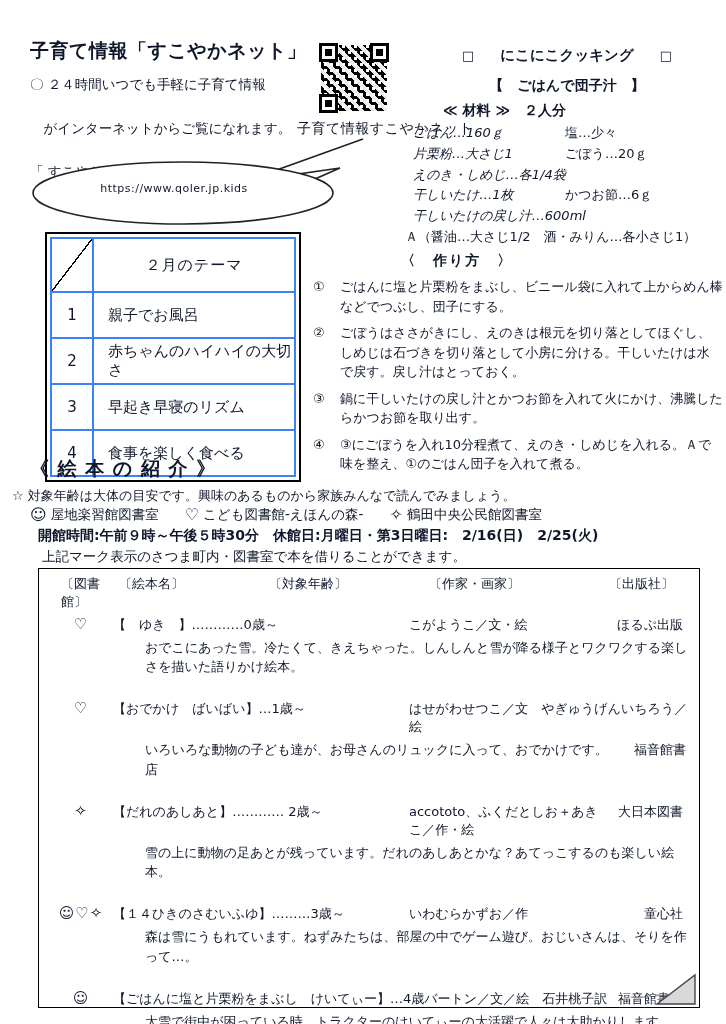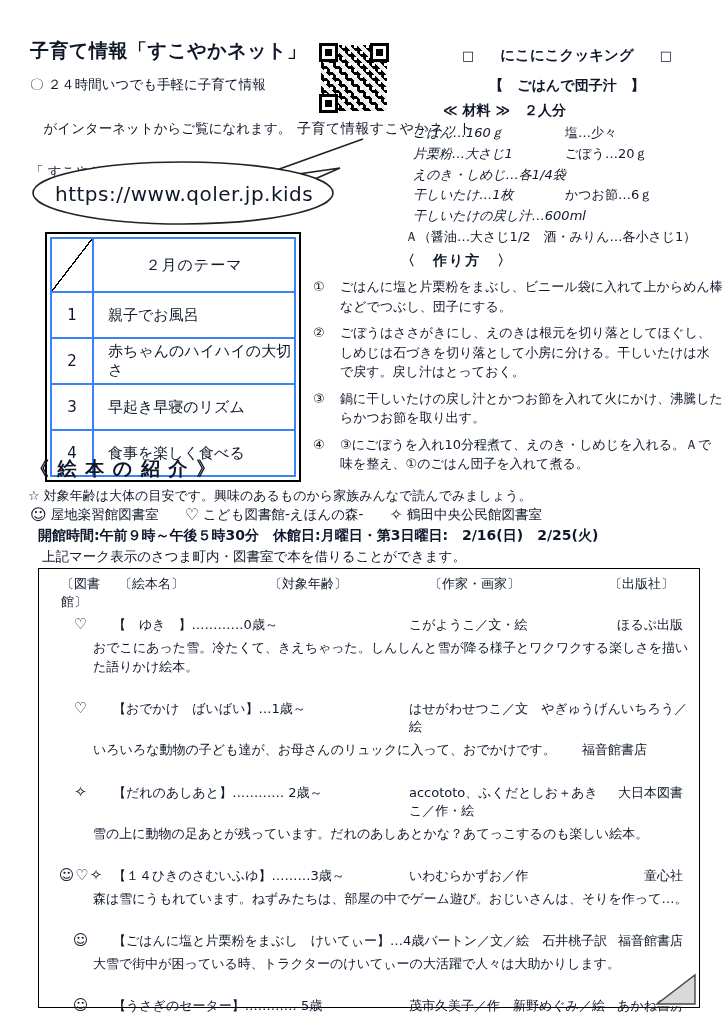--- a/index.html
+++ b/index.html
@@ -18,22 +18,22 @@
       repeating-linear-gradient(45deg,rgba(255,255,255,.92) 0 4px,transparent 4px 9px),
       repeating-linear-gradient(0deg,#000 0 3px,transparent 3px 6px),
       repeating-linear-gradient(90deg,#000 0 3px,transparent 3px 6px);}
   .qr-finder{position:absolute;width:19px;height:19px;border:3px solid #000;background:#fff;box-sizing:border-box;}
   .qr-finder::after{content:"";position:absolute;inset:3px;background:#000;}
   .f-tl{left:3px;top:3px}.f-tr{right:3px;top:3px}.f-bl{left:3px;bottom:3px}
   .qr-caption{position:absolute;left:297px;top:120px;font-size:14px;letter-spacing:.5px;}
 
   
   .bubble-svg{position:absolute;left:25px;top:138px;}
-  .bubble-url{position:absolute;left:55px;top:182px;width:258px;text-align:center;
-              font-size:20px;letter-spacing:.5px;}
+  .bubble-url{position:absolute;left:45px;top:182px;width:258px;text-align:center;
+              font-size:11px;letter-spacing:.5px;}
 
   
   .cook{position:absolute;left:413px;top:46px;width:308px;font-size:13px;}
   .cook-header{display:flex;justify-content:center;align-items:center;gap:26px;
                font-weight:bold;font-size:14.5px;}
   .sq{font-size:13px;font-weight:normal;}
   .recipe-title{text-align:center;font-weight:bold;font-size:14px;margin-top:12px;}
   .materials{font-weight:bold;font-size:14px;margin-top:7px;margin-left:30px;}
   .ing{margin-top:3px;line-height:1.6;}
   .ing-row{display:flex;}
@@ -52,21 +52,21 @@
   .theme td{border:2px solid #3b82f6;font-size:15px;}
   .no-cell{width:38px;text-align:center;}
   .th-label{padding-left:14px;}
   .hdr-row td{height:50px;}
   .body-row td{height:42px;}
   .diag{background:linear-gradient(to bottom right,transparent calc(50% - .7px),#000 calc(50% - .7px),#000 calc(50% + .7px),transparent calc(50% + .7px));}
   .hdr-title{text-align:center;letter-spacing:1px;}
 
   
   .books-title{position:absolute;left:30px;top:456px;font-size:19px;font-weight:bold;letter-spacing:1px;}
-  .books-note{position:absolute;left:28px;top:487px;font-size:13px;}
+  .books-note{position:absolute;left:12px;top:487px;font-size:13px;}
   .legend{position:absolute;left:30px;top:505px;font-size:13.5px;display:flex;gap:26px;align-items:center;}
   .legend-item{display:flex;align-items:center;gap:4px;}
   .g-icon{font-size:16px;}
   .hours{position:absolute;left:38px;top:527px;font-size:14px;font-weight:bold;}
   .borrow{position:absolute;left:42px;top:548px;font-size:13.5px;}
 
   .book-box{position:absolute;left:38px;top:568px;width:662px;height:440px;
             border:1.5px solid #000;box-sizing:border-box;padding:6px 10px;}
   .box-cols{display:flex;font-size:13px;}
   .col-l{flex:none;}
@@ -74,21 +74,21 @@
   .c2{width:150px;}.c3{width:160px;}.c4{width:180px;}.c5{flex:1;}
 
   .entry{margin-top:23px;font-size:13px;}
   .entry.first{margin-top:4px;}
   .entry-head{display:flex;align-items:baseline;}
   .entry-icons{width:64px;flex:none;text-align:center;font-size:15px;letter-spacing:1px;}
   .entry-l1{flex:1;display:flex;align-items:baseline;}
   .l1-title{min-width:296px;}
   .l1-author{flex:1;}
   .l1-pub{flex:none;margin-left:8px;margin-right:6px;}
-  .entry-desc{margin-left:44px;margin-top:4px;line-height:1.48;}
+  .entry-desc{margin-left:96px;margin-top:4px;line-height:1.48;}
   .desc-pub{margin-left:26px;}
 
   .fold{position:absolute;right:0;bottom:0;}
 </style>
 </head>
 <body>
 
 <div class="page">
 
   <div class="header-left">

